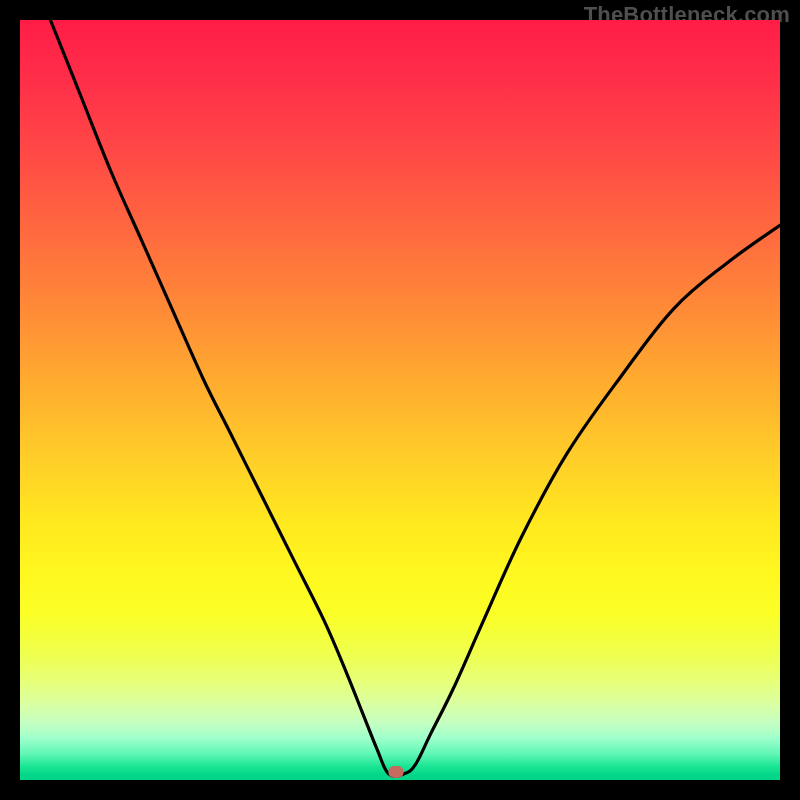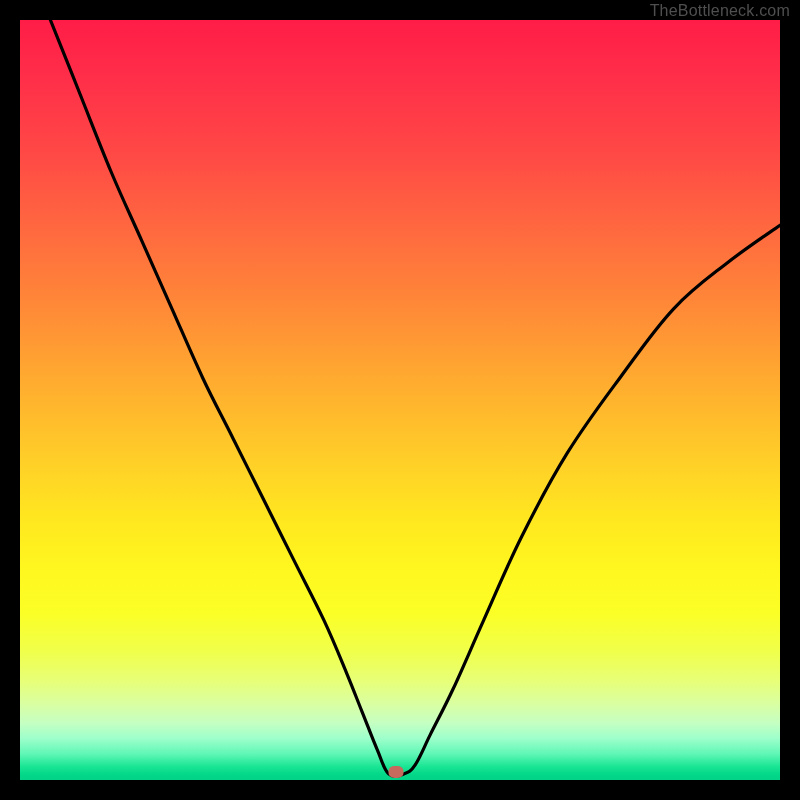--- a/index.html
+++ b/index.html
@@ -63,22 +63,22 @@
     height: 12px;
     border-radius: 6px / 5px;
     background: #c76a5e;
     transform: translate(-50%, -50%);
   }
   .watermark {
     position: absolute;
     top: 2px;
     right: 10px;
     color: #4f4f4f;
-    font-size: 16px;
-    font-weight: 400;
+    font-size: 22px;
+    font-weight: 700;
     letter-spacing: 0.2px;
   }
 </style>
 </head>
 <body>
 
 <div class="stage">
 
   <div class="watermark">TheBottleneck.com</div>
 

